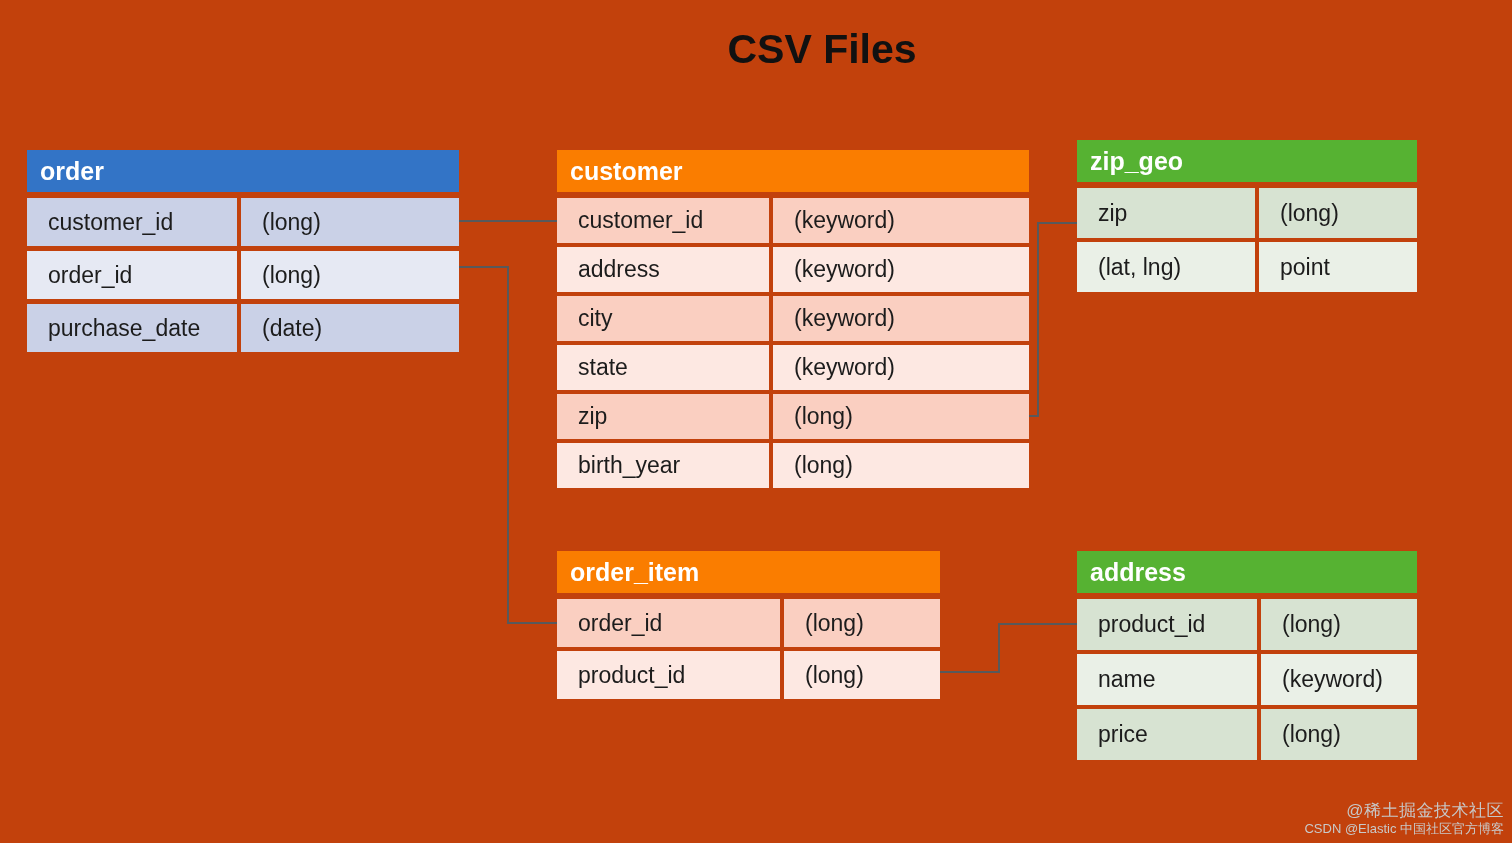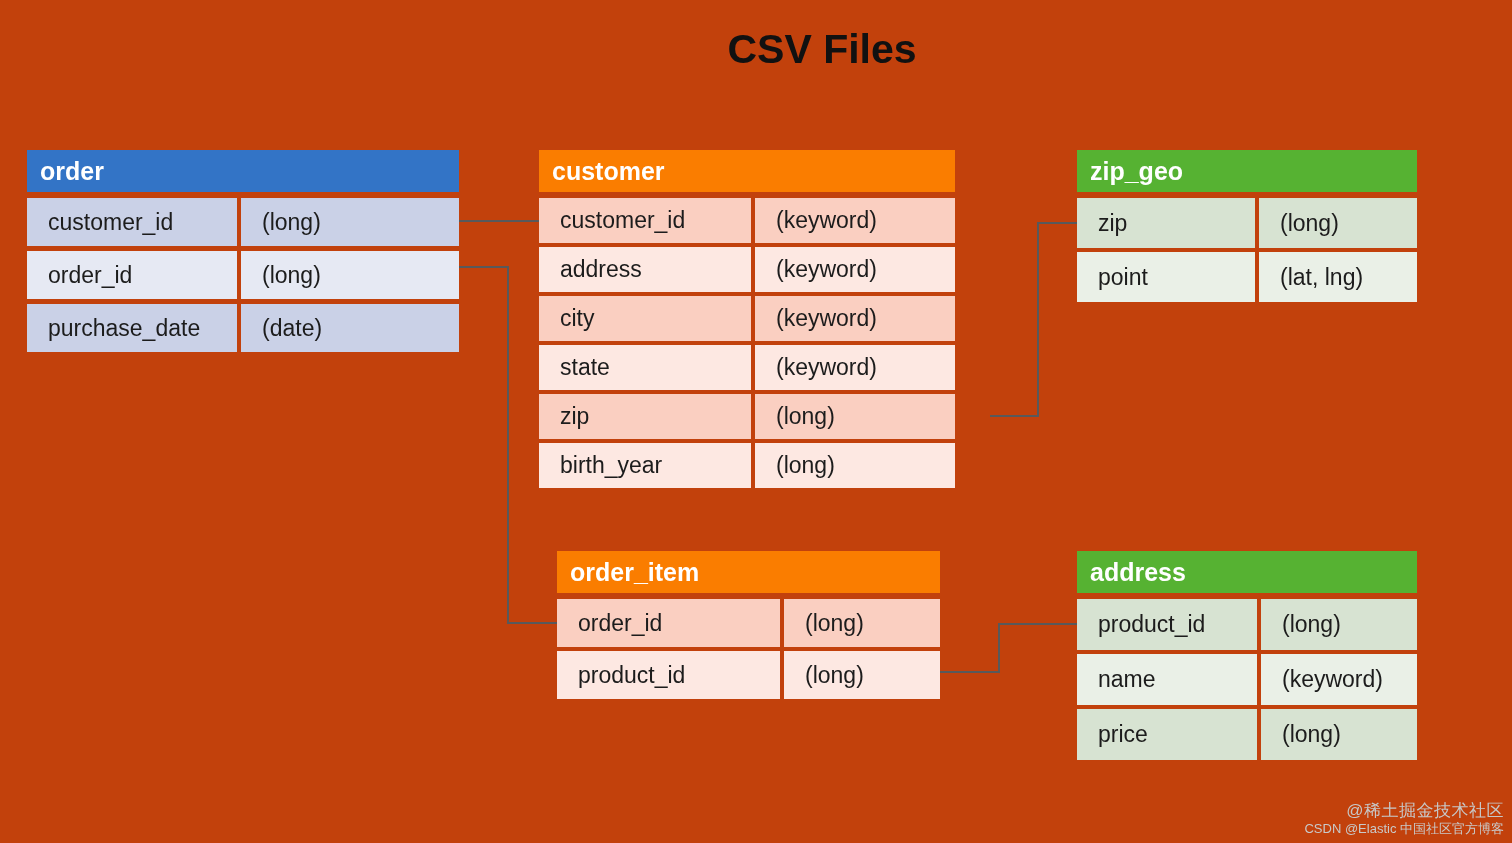--- a/index.html
+++ b/index.html
@@ -101,21 +101,21 @@
           <div class="cell">order_id</div>
           <div class="cell">(long)</div>
         </div>
         <div class="row">
           <div class="cell">purchase_date</div>
           <div class="cell">(date)</div>
         </div>
       </div>
   </div>
 
-  <div class="tbl theme-orange" style="left:539px;top:150px;width:416px;--col:212px;--rowh:45px;--rowgap:4px;">
+  <div class="tbl theme-orange" style="left:557px;top:150px;width:472px;--col:212px;--rowh:45px;--rowgap:4px;">
     <div class="tbl-header">
       <span>customer</span>
     </div>
     <div class="tbl-rows">
         <div class="row">
           <div class="cell">customer_id</div>
           <div class="cell">(keyword)</div>
         </div>
         <div class="row">
           <div class="cell">address</div>
@@ -133,32 +133,32 @@
           <div class="cell">zip</div>
           <div class="cell">(long)</div>
         </div>
         <div class="row">
           <div class="cell">birth_year</div>
           <div class="cell">(long)</div>
         </div>
       </div>
   </div>
 
-  <div class="tbl theme-green" style="left:1077px;top:150px;width:340px;--col:178px;--rowh:50px;--rowgap:4px;">
+  <div class="tbl theme-green" style="left:1077px;top:140px;width:340px;--col:178px;--rowh:50px;--rowgap:4px;">
     <div class="tbl-header">
       <span>zip_geo</span>
     </div>
     <div class="tbl-rows">
         <div class="row">
           <div class="cell">zip</div>
           <div class="cell">(long)</div>
         </div>
         <div class="row">
+          <div class="cell">(lat, lng)</div>
           <div class="cell">point</div>
-          <div class="cell">(lat, lng)</div>
         </div>
       </div>
   </div>
 
   <div class="tbl theme-orange" style="left:557px;top:551px;width:383px;--col:223px;--rowh:48px;--rowgap:4px;">
     <div class="tbl-header">
       <span>order_item</span>
     </div>
     <div class="tbl-rows">
         <div class="row">

